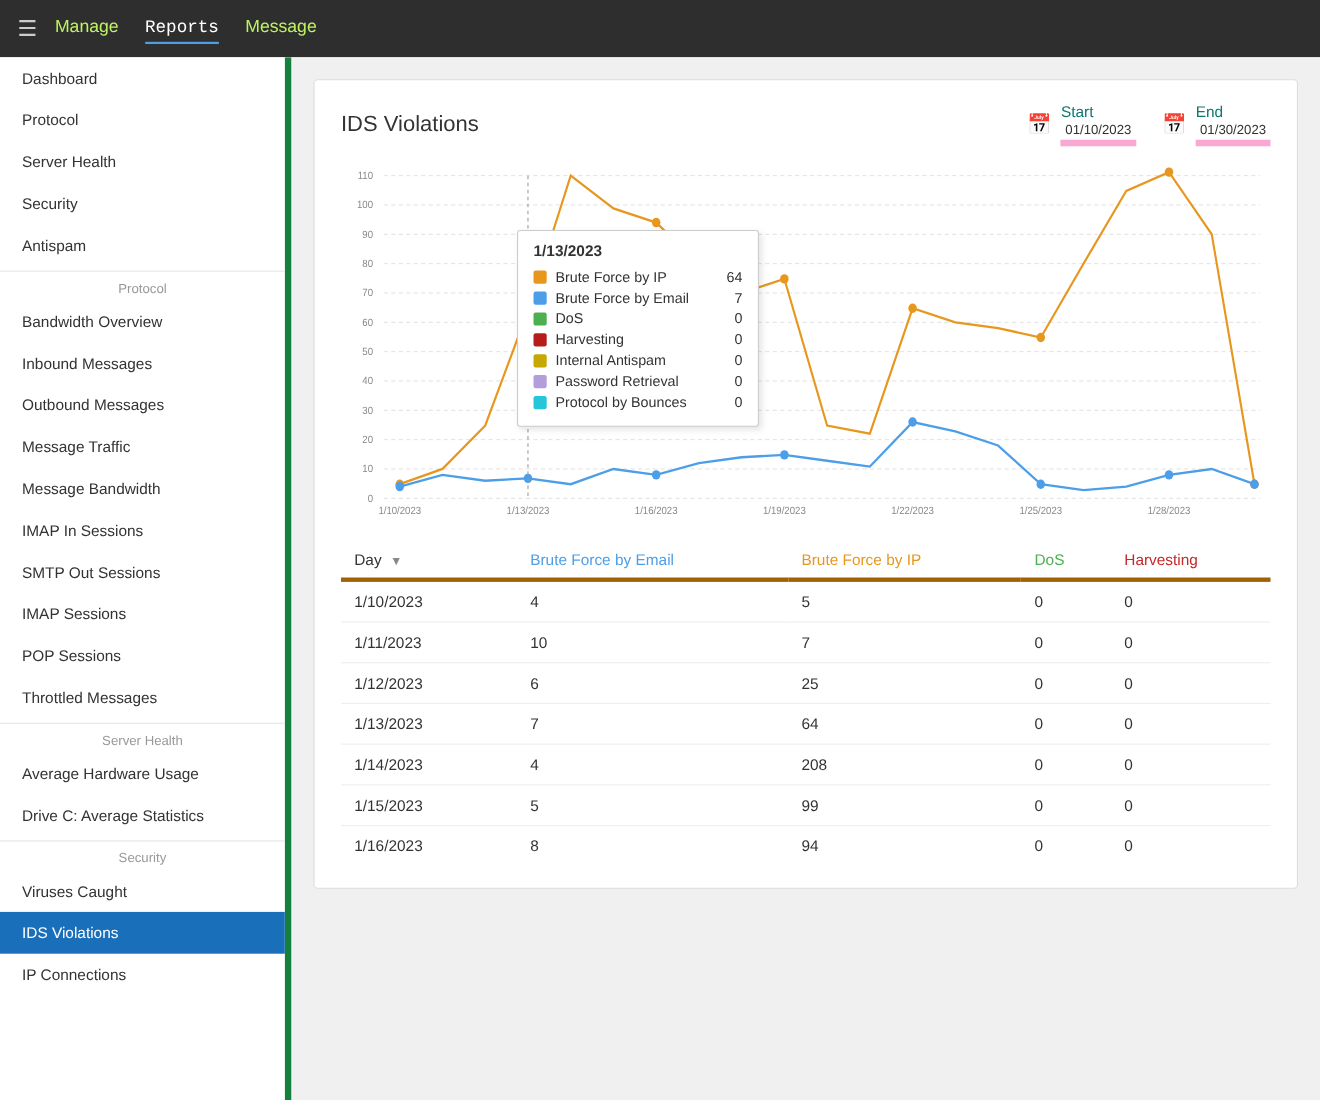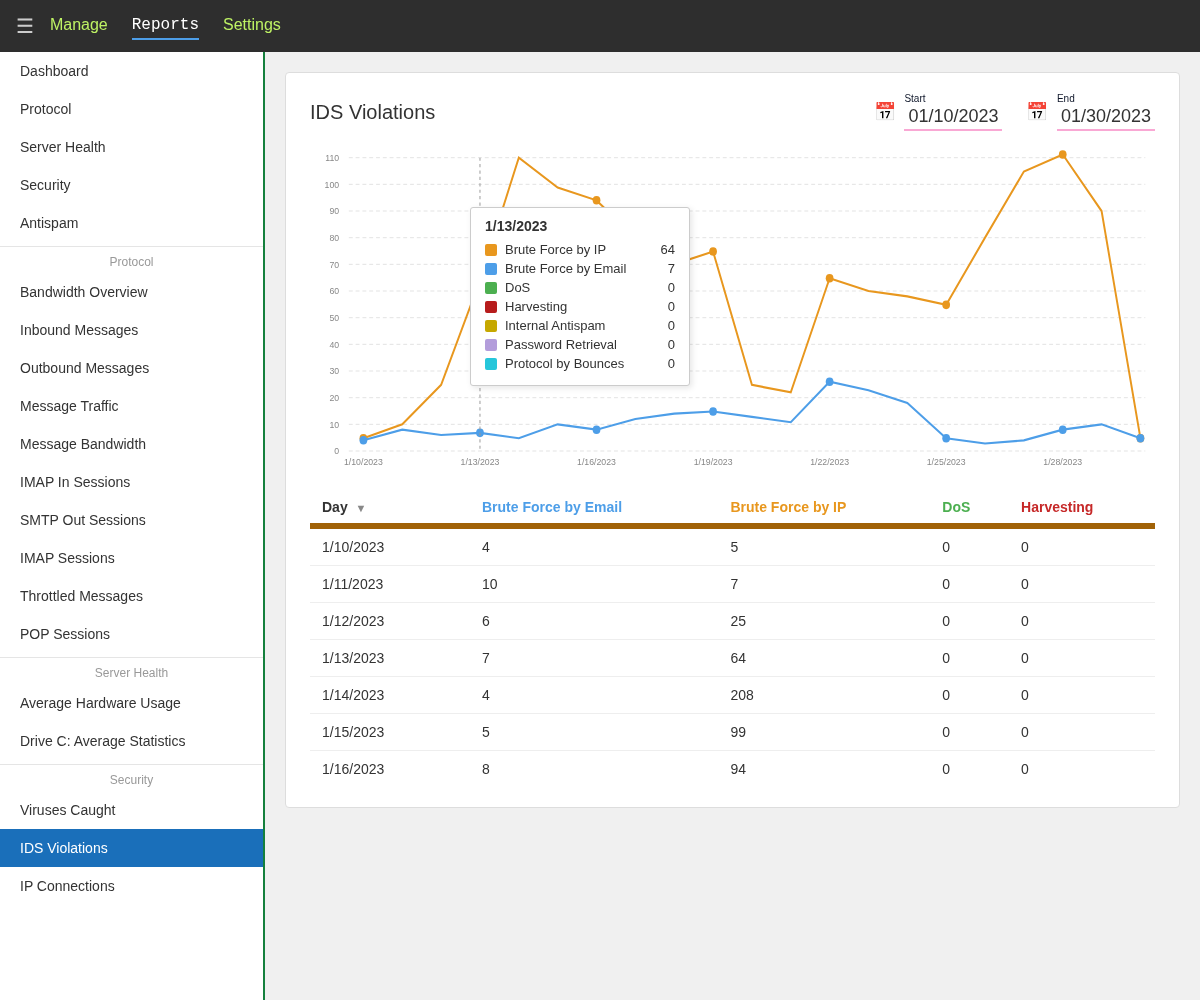--- a/index.html
+++ b/index.html
@@ -41,21 +41,21 @@
     .main-layout {
       display: flex;
       flex: 1;
       overflow: hidden;
     }
 
     
     .sidebar {
       width: 265px;
       background: #fff;
-      border-right: 2px solid #15803d;
+      border-right: 6px solid #15803d;
       overflow-y: auto;
       flex-shrink: 0;
     }
     .sidebar-item {
       padding: 11px 20px;
       cursor: pointer;
       font-size: 14px;
       color: #333;
     }
     .sidebar-item.active {
@@ -106,27 +106,27 @@
       display: flex;
       align-items: center;
       gap: 24px;
     }
     .date-control {
       display: flex;
       align-items: center;
       gap: 8px;
     }
     .date-label {
-      font-size: 10px;
-      color: #0f172a;
+      font-size: 14px;
+      color: #0f766e;
     }
     .date-value {
-      font-size: 18px;
+      font-size: 12px;
       color: #333;
-      border-bottom: 2px solid #f9a8d4;
+      border-bottom: 6px solid #f9a8d4;
       padding: 2px 4px;
     }
     .calendar-icon {
       font-size: 18px;
       color: #555;
     }
 
     
     .chart-container {
       position: relative;
@@ -178,23 +178,23 @@
     }
 
     
     .data-table {
       width: 100%;
       border-collapse: collapse;
     }
     .data-table th {
       text-align: left;
       padding: 8px 12px;
-      font-weight: 700;
+      font-weight: 400;
       font-size: 14px;
-      border-bottom: 6px solid #a16207;
+      border-bottom: 4px solid #a16207;
     }
     .data-table td {
       padding: 10px 12px;
       font-size: 14px;
       border-bottom: 1px solid #eee;
     }
     .data-table tr:last-child td {
       border-bottom: none;
     }
     .col-day { color: #333; width: 160px; }
@@ -216,21 +216,21 @@
     }
   </style>
 </head>
 <body>
 
 <nav class="topnav">
   <span class="topnav-hamburger">☰</span>
   <div class="topnav-links">
     <a class="topnav-link">Manage</a>
     <a class="topnav-link active">Reports</a>
-    <a class="topnav-link">Settings</a>
+    <a class="topnav-link">Message</a>
   </div>
 </nav>
 
 <div class="main-layout">
 
   <aside class="sidebar">
     <div class="sidebar-item">Dashboard</div>
     <div class="sidebar-item">Protocol</div>
     <div class="sidebar-item">Server Health</div>
     <div class="sidebar-item">Security</div>
@@ -238,22 +238,22 @@
 
     <div class="sidebar-section-label">Protocol</div>
     <div class="sidebar-item">Bandwidth Overview</div>
     <div class="sidebar-item">Inbound Messages</div>
     <div class="sidebar-item">Outbound Messages</div>
     <div class="sidebar-item">Message Traffic</div>
     <div class="sidebar-item">Message Bandwidth</div>
     <div class="sidebar-item">IMAP In Sessions</div>
     <div class="sidebar-item">SMTP Out Sessions</div>
     <div class="sidebar-item">IMAP Sessions</div>
+    <div class="sidebar-item">POP Sessions</div>
     <div class="sidebar-item">Throttled Messages</div>
-    <div class="sidebar-item">POP Sessions</div>
 
     <div class="sidebar-section-label">Server Health</div>
     <div class="sidebar-item">Average Hardware Usage</div>
     <div class="sidebar-item">Drive C: Average Statistics</div>
 
     <div class="sidebar-section-label">Security</div>
     <div class="sidebar-item">Viruses Caught</div>
     <div class="sidebar-item active">IDS Violations</div>
     <div class="sidebar-item">IP Connections</div>
   </aside>

